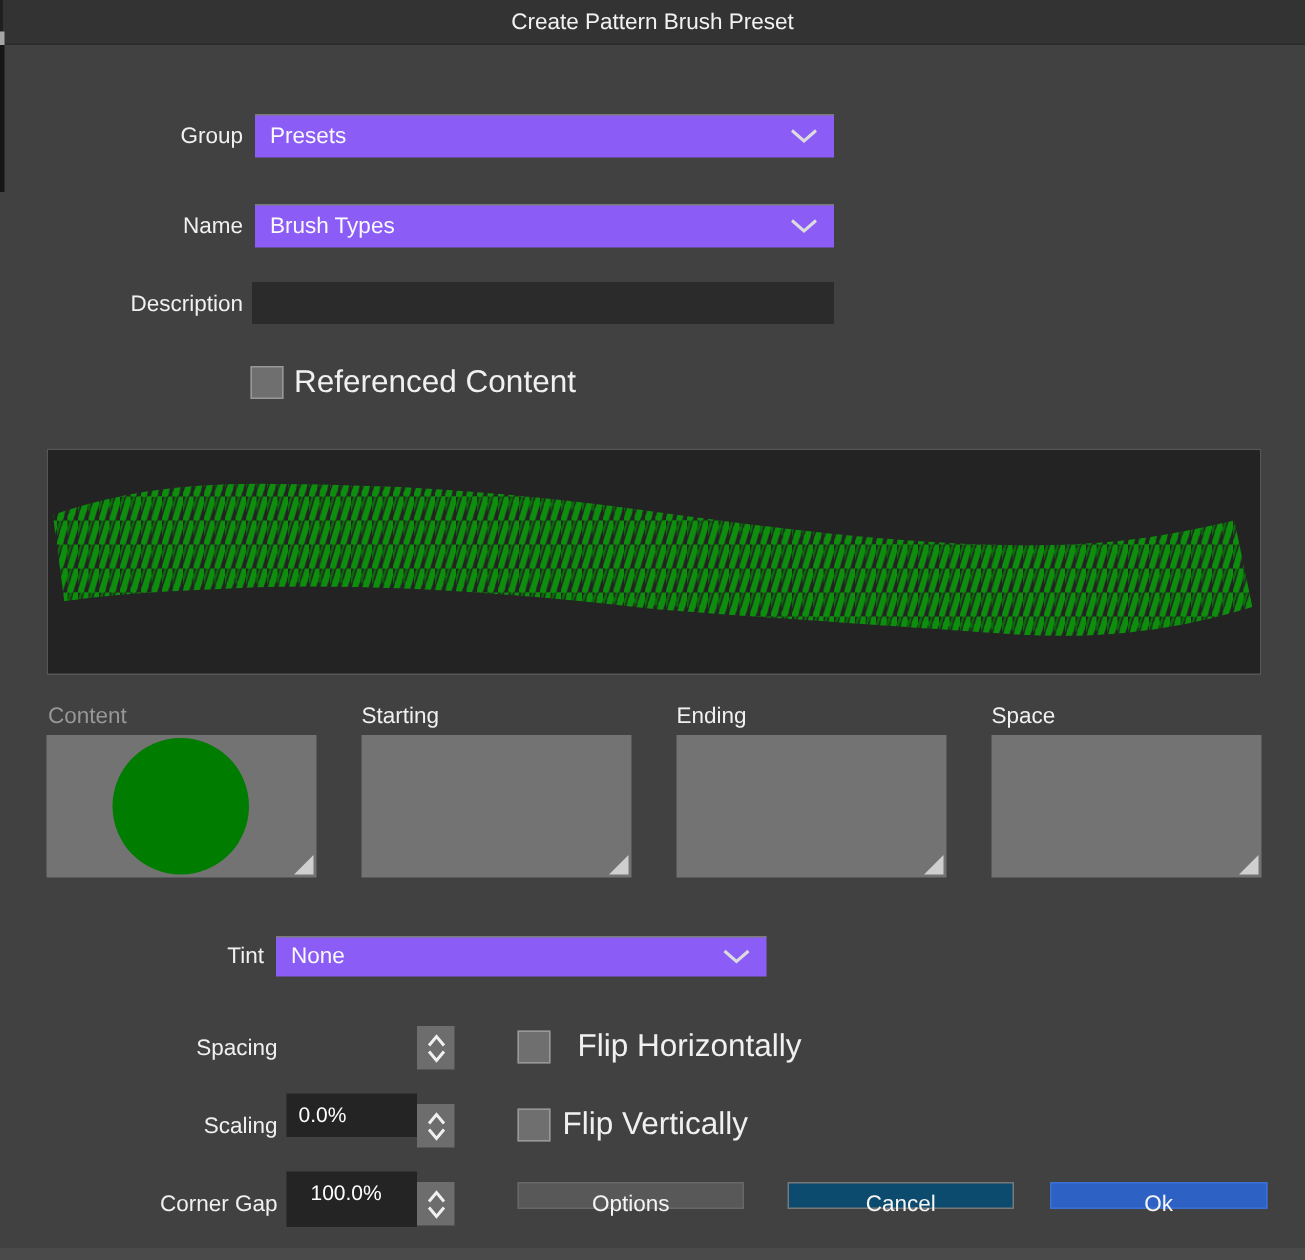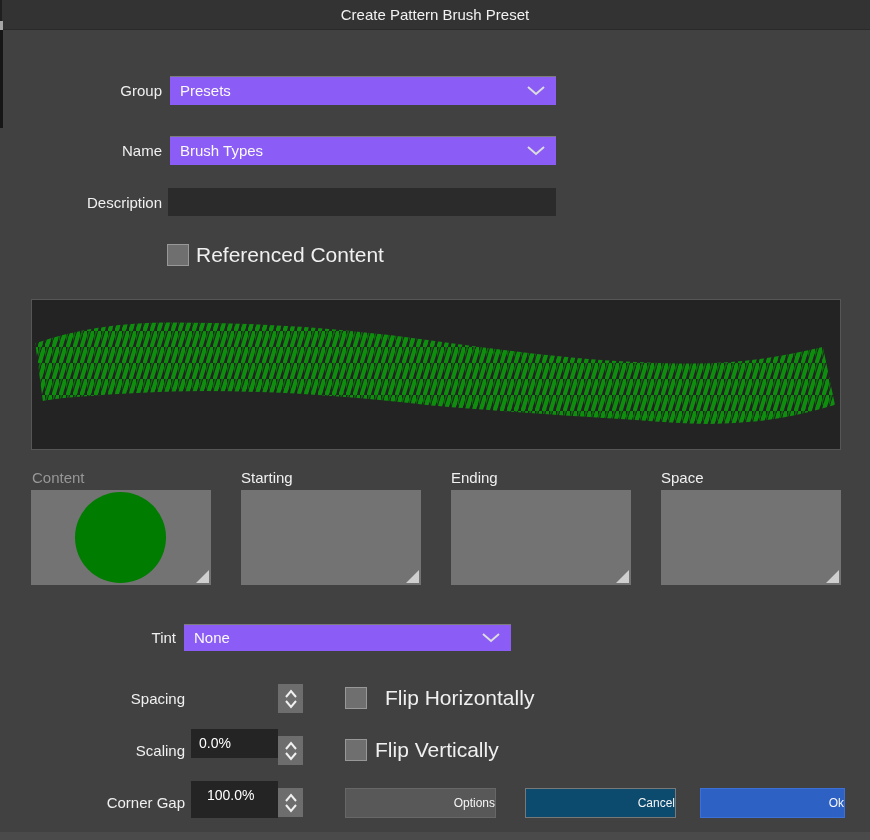--- a/index.html
+++ b/index.html
@@ -56,21 +56,21 @@
   .spin-value {
     position:absolute; background:#242424; color:#ffffff;
     font-size:14px; line-height:29px; padding-left:8px;margin-top:45px;
   }
   .spin-btn {
     position:absolute; width:25px; height:29px; background:#6d6d6d;
     display:flex; align-items:center; justify-content:center; cursor:default;
   }
 
   .btn {
-    position:absolute; height:30px; font-size:12px; text-align:right;
+    position:absolute; height:18px; font-size:15px; text-align:center;
     line-height:28px; color:#f5f5f5; cursor:default;
   }
   .btn-options { background:#585858; border:1px solid #676767; }
   .btn-cancel  { background:#0c4a6e; border:1px solid #787878; }
   .btn-ok      { background:#2d62c4; border:1px solid #3c70d6; }
 </style>
 </head>
 <body>
 
 <div class="dialog">

